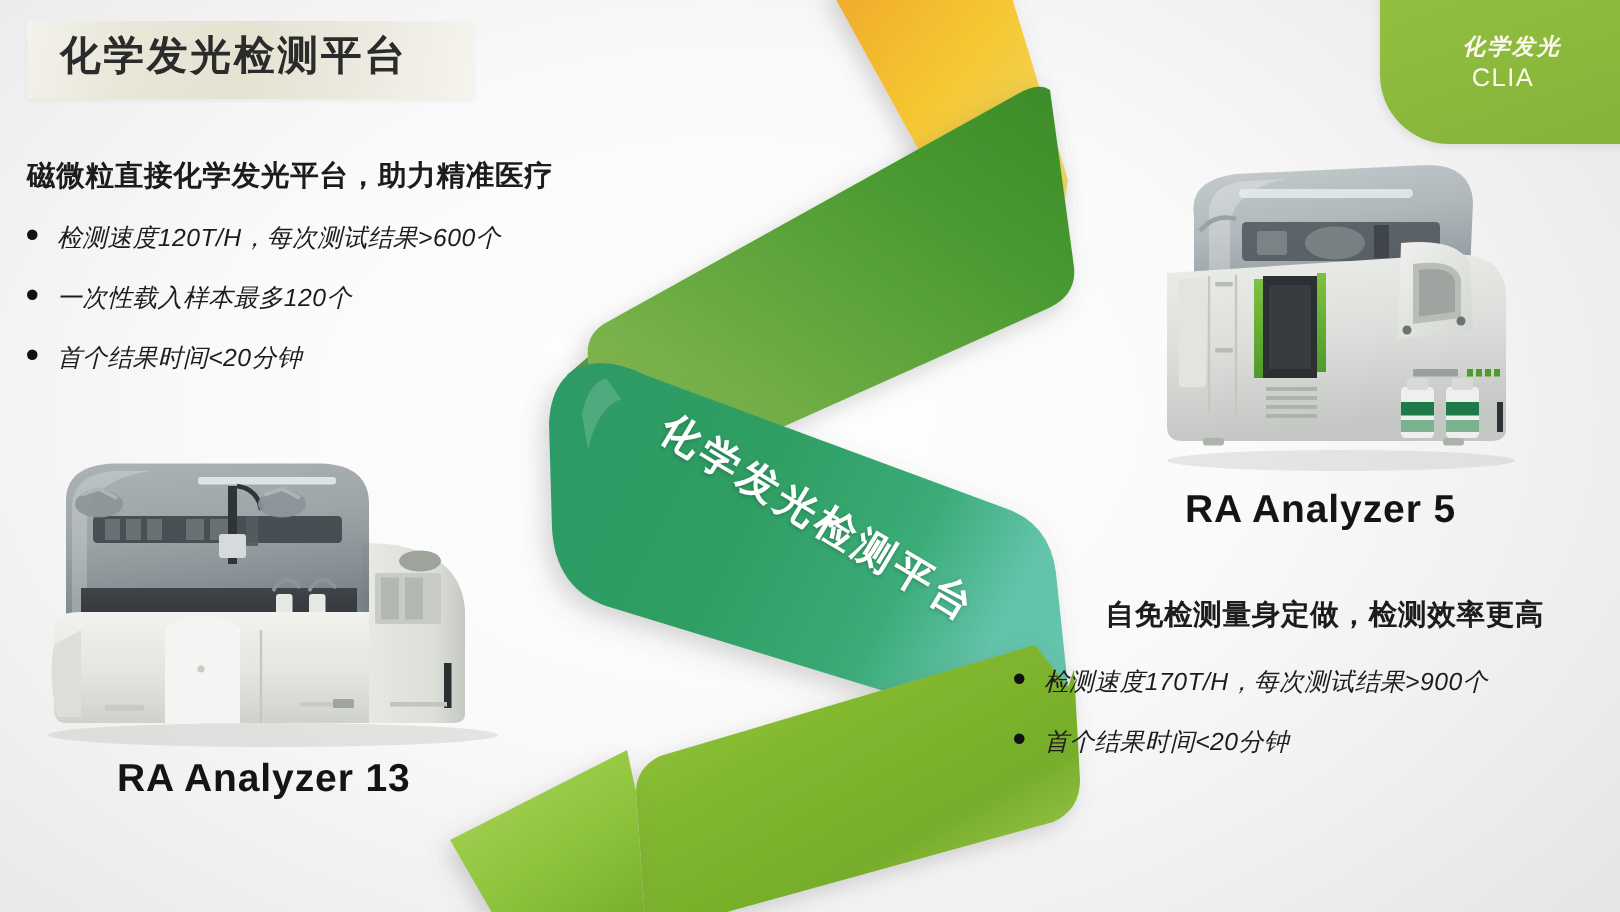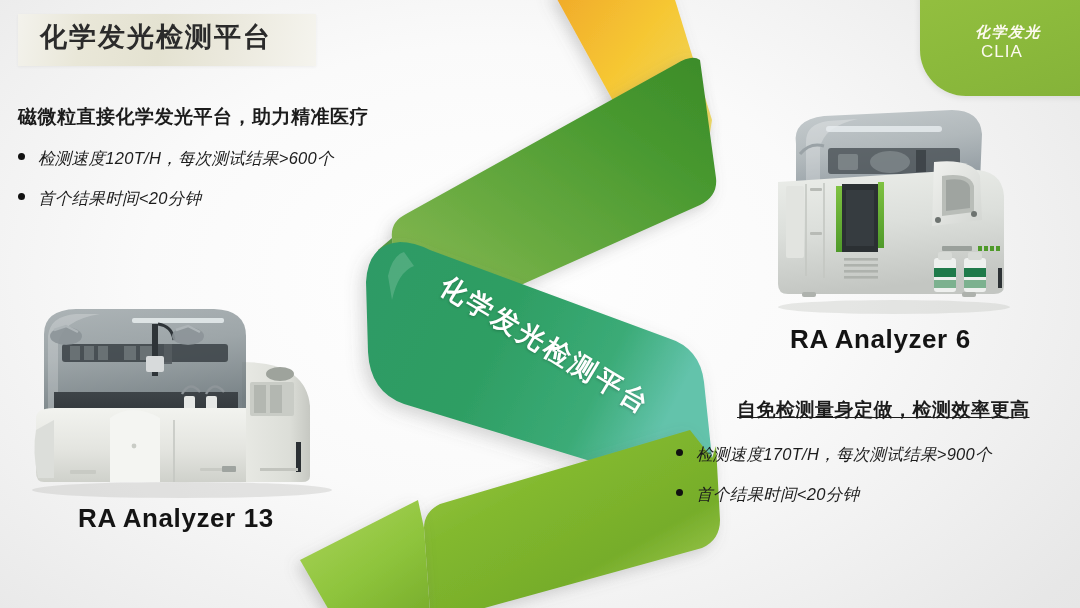--- a/index.html
+++ b/index.html
@@ -82,21 +82,21 @@
   .headline {
     position: absolute;
     font-size: 19px;
     font-weight: bold;
     color: #1c1c1c;
     letter-spacing: 0.5px;
     white-space: nowrap;
     z-index: 6;
   }
   .headline-left { left: 18px; top: 104px; }
-  .headline-right { left: 737px; top: 397px; text-decoration: underline; }
+  .headline-right { left: 737px; top: 397px; }
 
   .bullets {
     position: absolute;
     z-index: 6;
     list-style: none;
     margin: 0;
     padding: 0;
   }
   .bullets-left { left: 18px; top: 148px; }
   .bullets-right { left: 676px; top: 444px; }
@@ -253,20 +253,24 @@
 
   <div class="title-banner"></div>
   <div class="title-text">化学发光检测平台</div>
 
   <div class="headline headline-left">磁微粒直接化学发光平台，助力精准医疗</div>
 
   <ul class="bullets bullets-left">
     <li>
       <span class="bullet-dot"></span>
       <span>检测速度120T/H，每次测试结果&gt;600个</span>
+    </li>
+    <li>
+      <span class="bullet-dot"></span>
+      <span>一次性载入样本最多120个</span>
     </li>
     <li>
       <span class="bullet-dot"></span>
       <span>首个结果时间&lt;20分钟</span>
     </li>
   </ul>
 
   <div class="headline headline-right">自免检测量身定做，检测效率更高</div>
 
   <ul class="bullets bullets-right">
@@ -444,15 +448,15 @@
         <rect x="198" y="176" width="22" height="8" fill="#3f8f5c" opacity="0.65"></rect>
       </g>
 
       <rect x="232" y="164" width="4" height="20" fill="#2d3235"></rect>
 
       <rect x="36" y="188" width="14" height="5" rx="2" fill="#aeb2ad"></rect>
       <rect x="196" y="188" width="14" height="5" rx="2" fill="#aeb2ad"></rect>
     </svg>
   </div>
 
-  <div class="device-caption caption-right">RA Analyzer 6</div>
+  <div class="device-caption caption-right">RA Analyzer 5</div>
 
 </div>
 
 </body></html>

